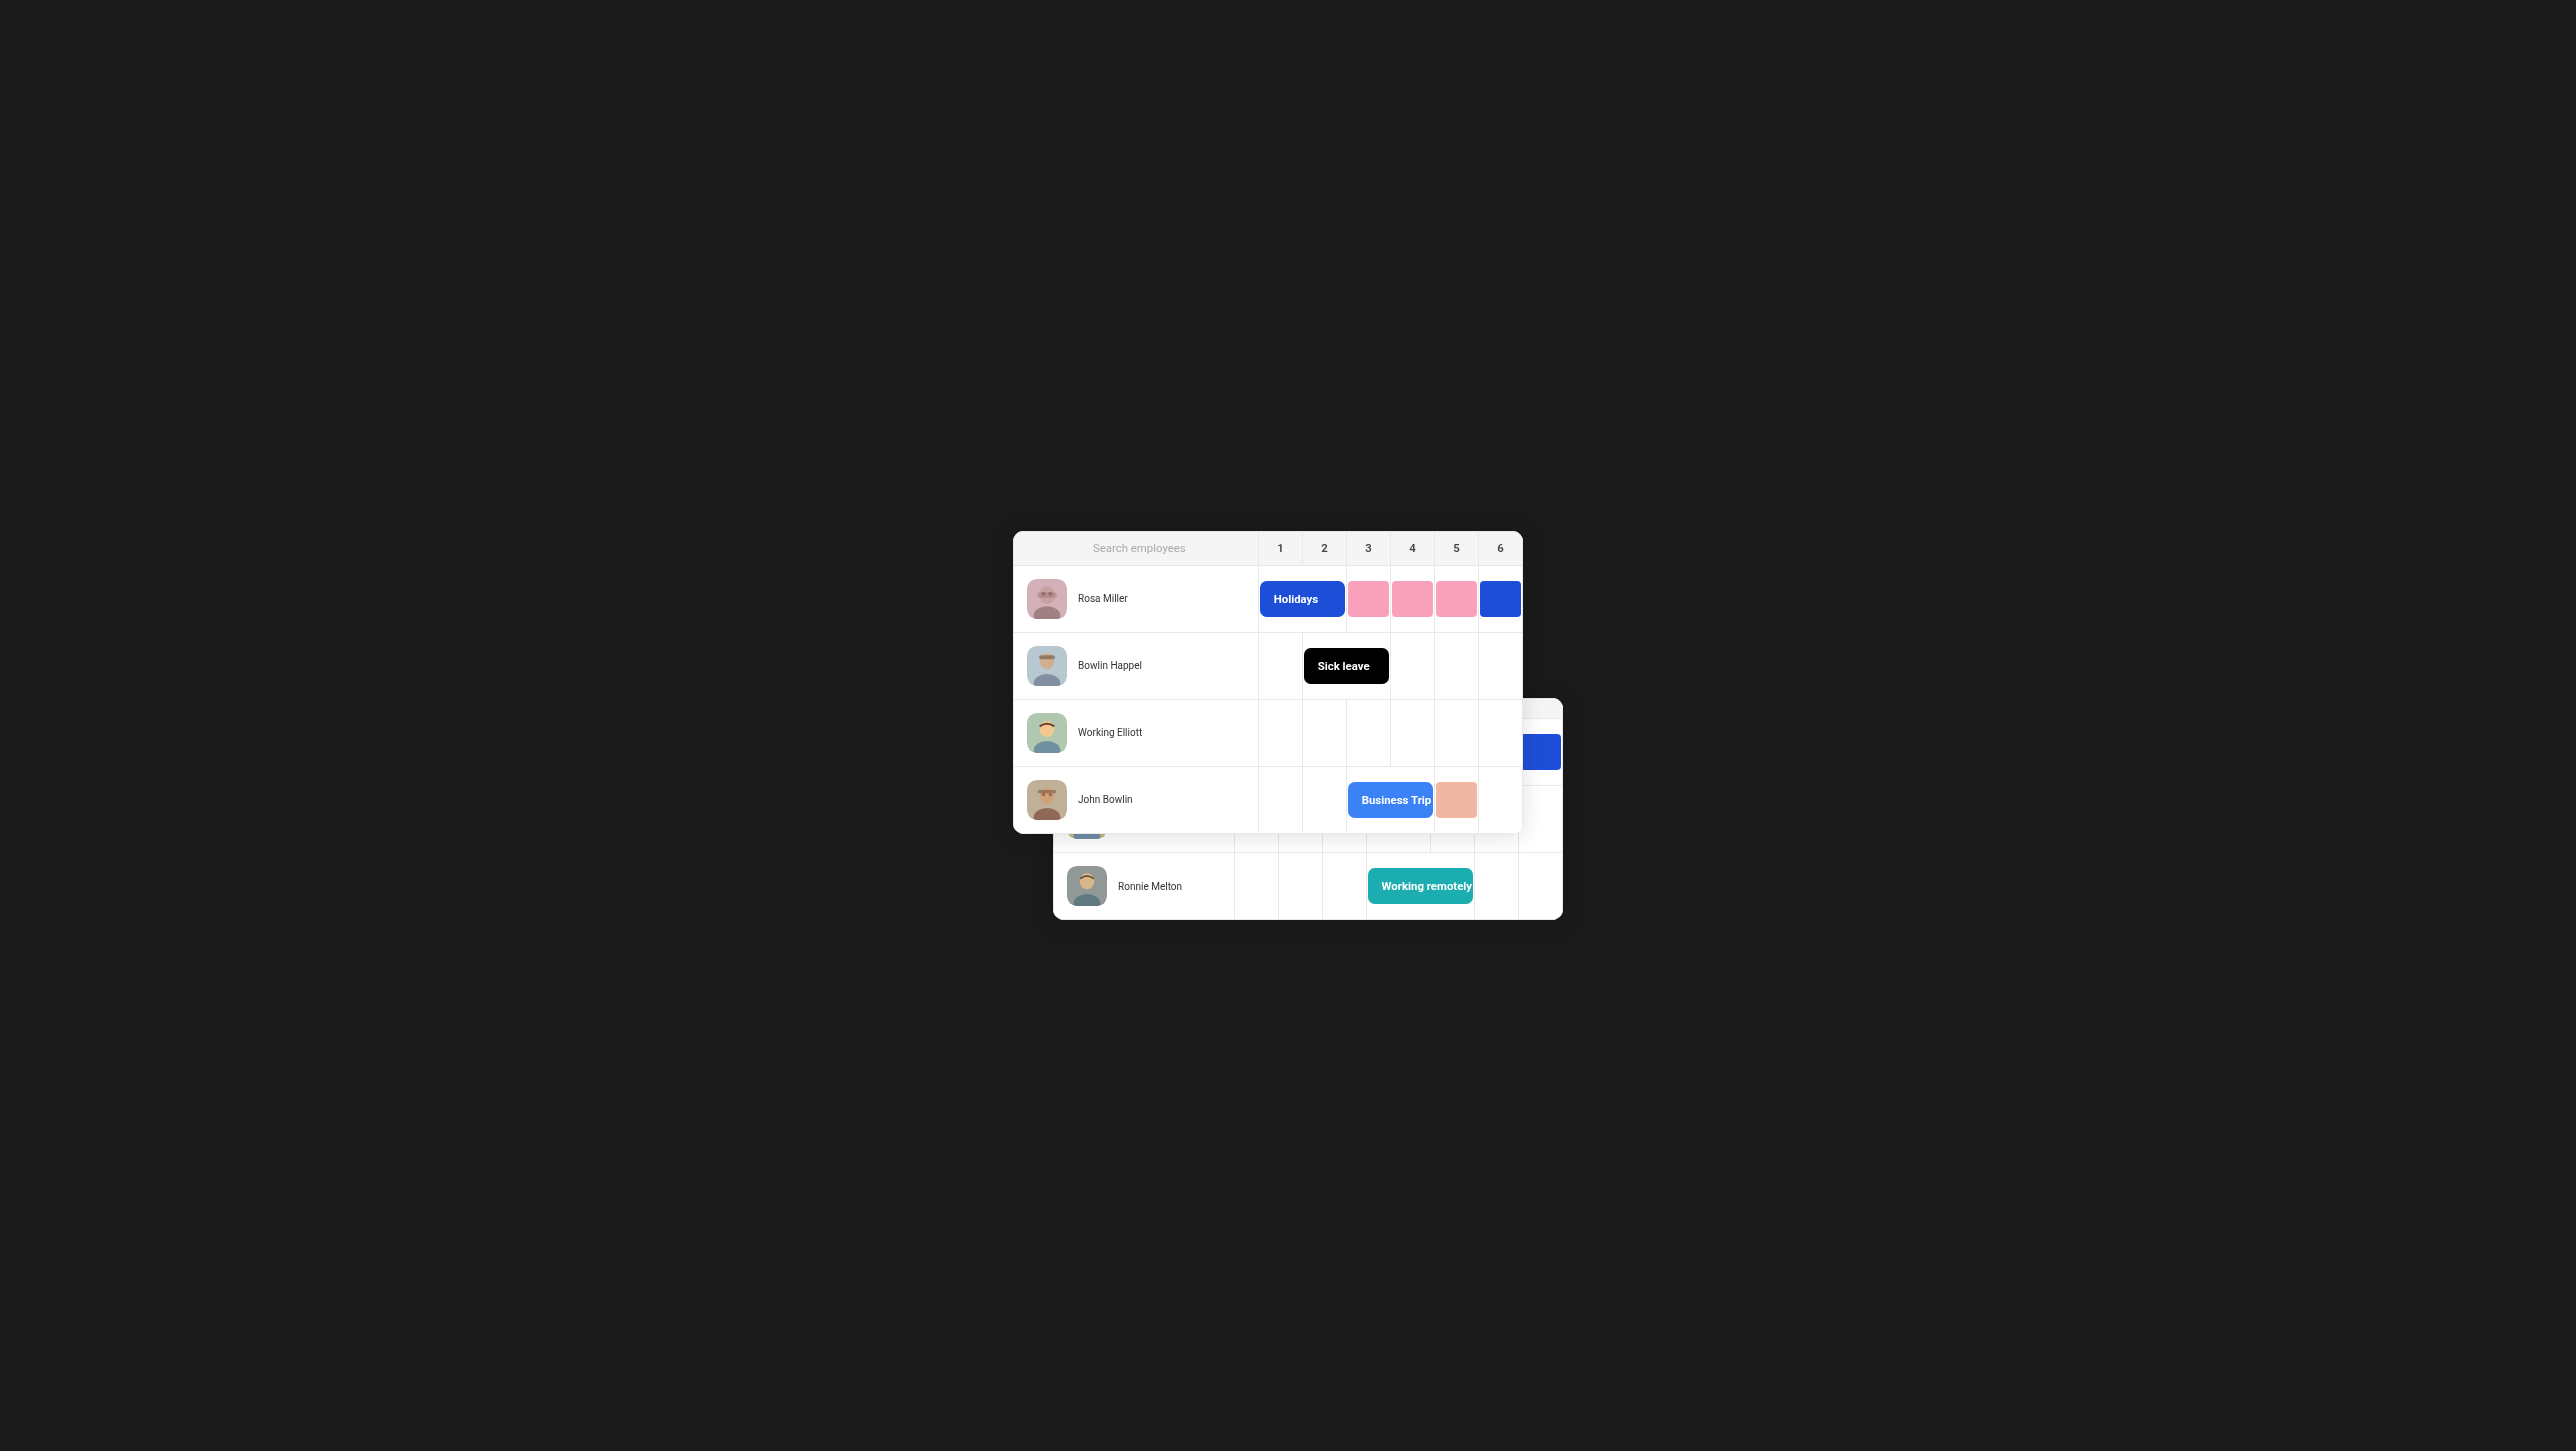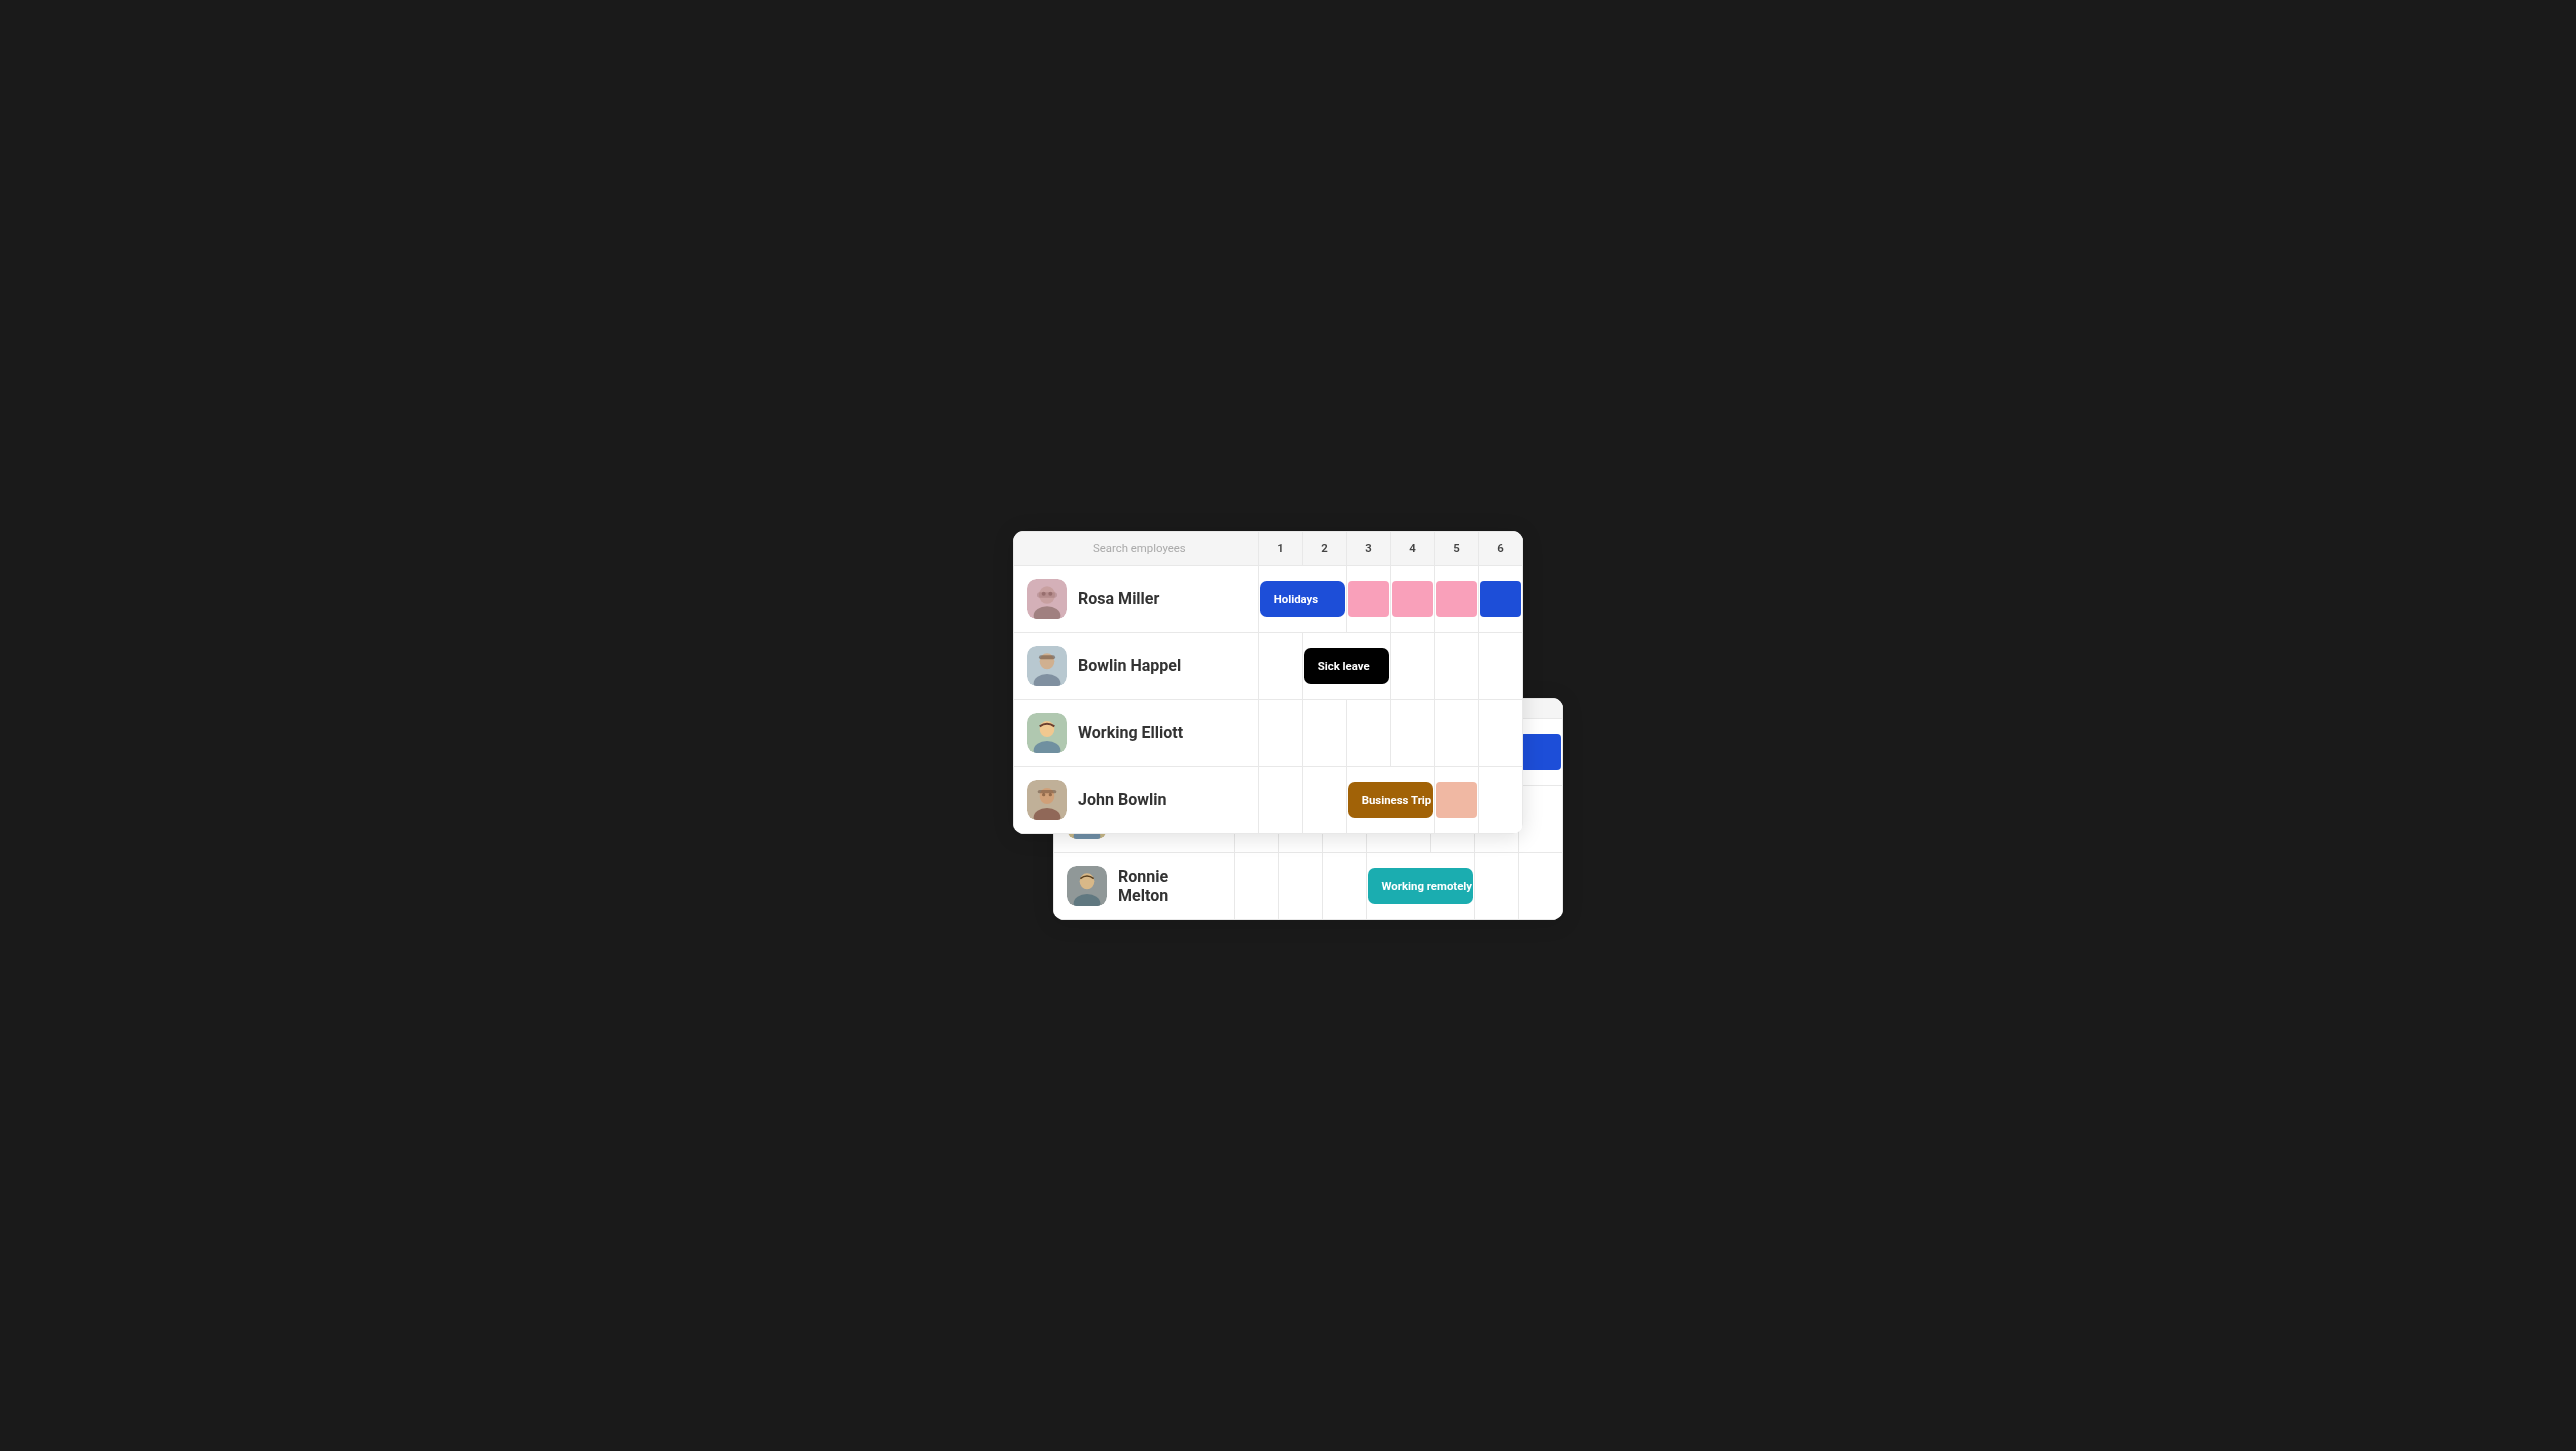--- a/index.html
+++ b/index.html
@@ -96,22 +96,22 @@
 
     
     .avatar-svg {
       width: 40px;
       height: 40px;
       border-radius: 9.4px;
       flex-shrink: 0;
     }
 
     .employee-name {
-      font-size: 16px;
-      font-weight: 700;
+      font-size: 10px;
+      font-weight: 400;
       color: #333;
     }
 
     
     .cal-cell {
       position: relative;
       padding: 0;
       vertical-align: middle;
       text-align: center;
     }
@@ -127,21 +127,21 @@
       font-weight: 700;
       color: #fff;
       margin: 0 1.3px;
       padding: 0 8px;
       white-space: nowrap;
     }
 
     .event-holidays { background: #1d4ed8; }
     .event-holidays-faded { background: #f9a0ba; }
     .event-sick { background: #000000; }
-    .event-business { background: #a16207; }
+    .event-business { background: #3b82f6; }
     .event-business-faded { background: #f0b8a3; }
     .event-remote { background: #1badb0; }
 
     
     .span-cell {
       position: relative;
       padding: 0;
       vertical-align: middle;
     }
 

